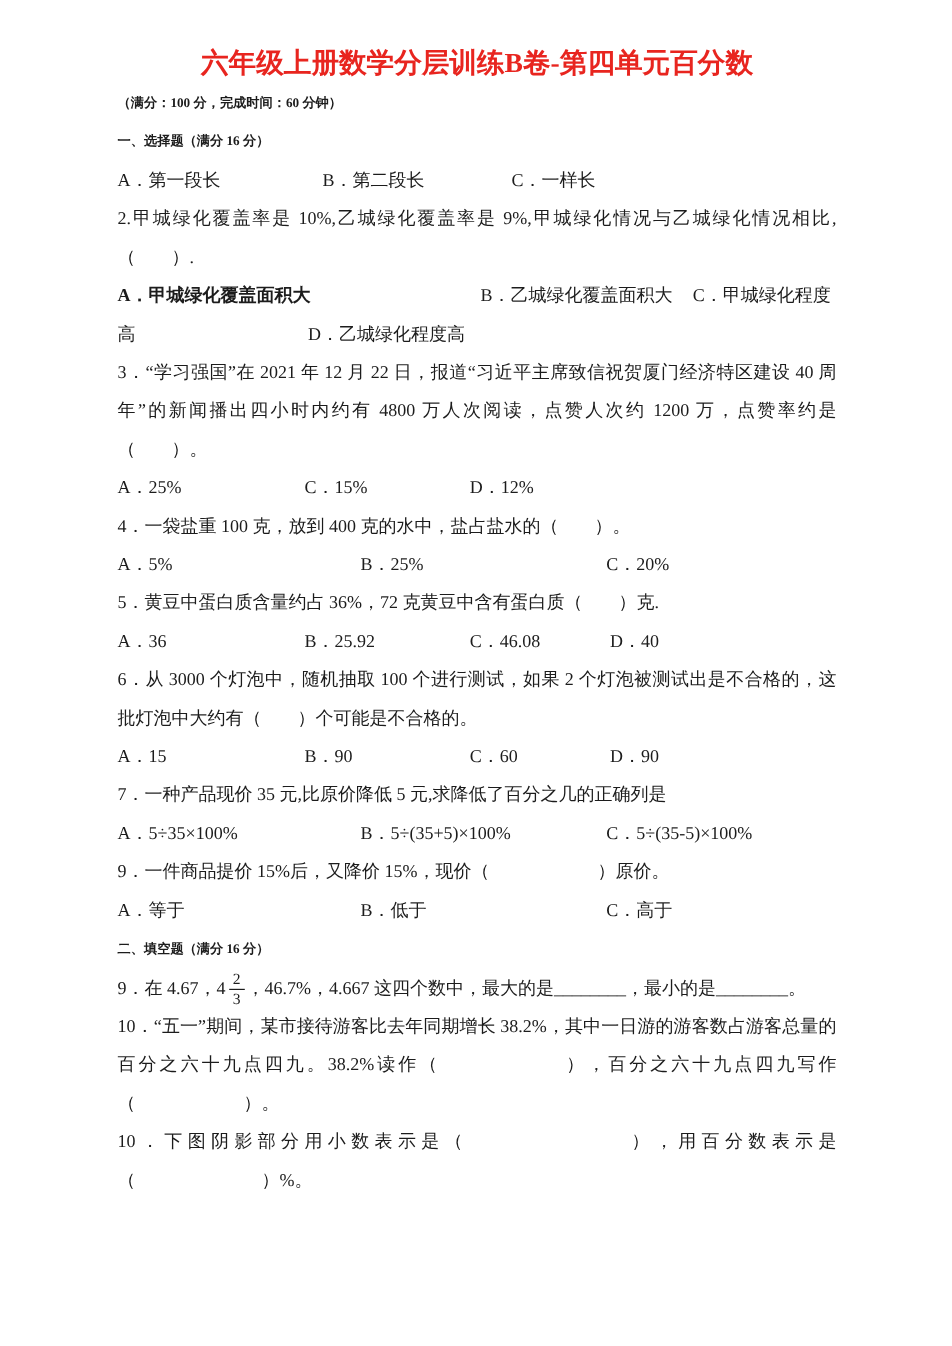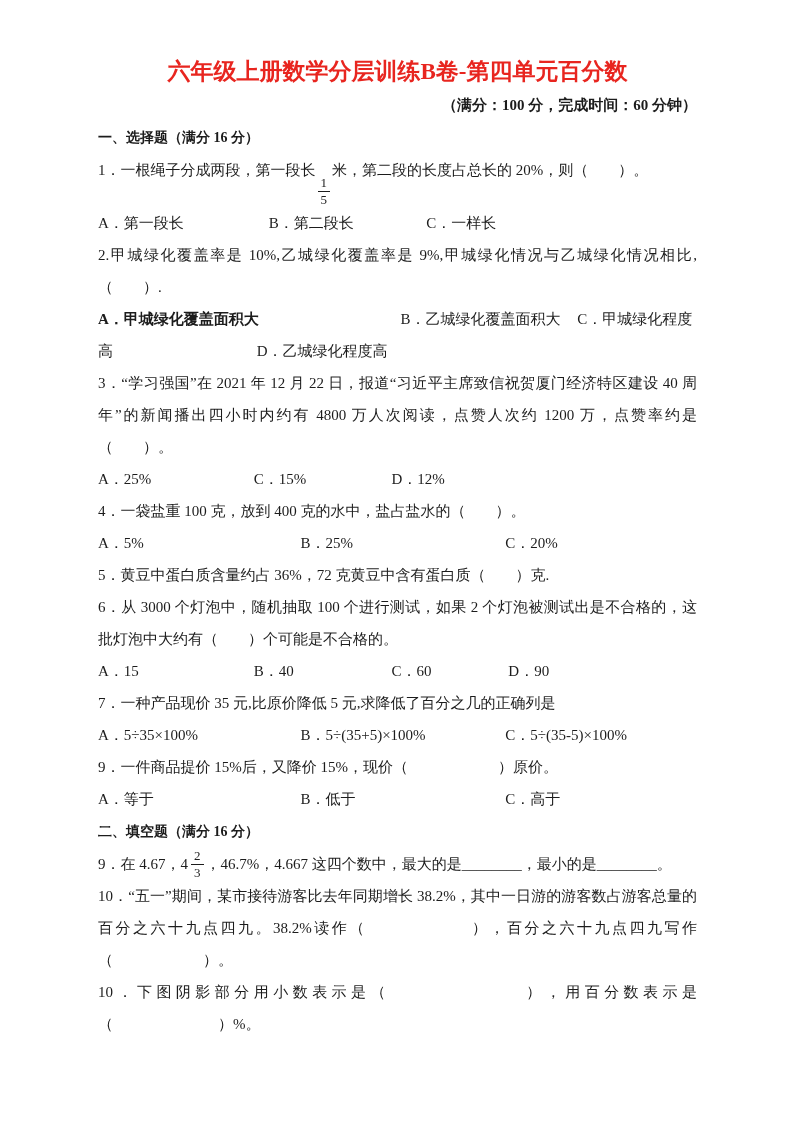--- a/index.html
+++ b/index.html
@@ -2,45 +2,45 @@
 <html style="--title-red: #e8251f;"><head>
 <meta charset="utf-8">
 <style>
   html,body{margin:0;padding:0;background:#ffffff;}
   .page{
     width:793px;
     height:1122px;
     margin:0 auto;
     background:#ffffff;
     box-sizing:border-box;
-    padding:56px 96px 0 98px;
+    padding:37px 96px 0 98px;
     font-family:"Liberation Serif","DejaVu Serif",serif;
     color:#1c1c1c;
     font-size:15px;
     position:relative;
     overflow:hidden;
   }
   .doc-title{
     text-align:center;
     font-size:23px;
     font-weight:bold;
     color:var(--title-red,#e8251f);
     line-height:1.35;
     margin:0;
   }
   .doc-subtitle{
-    text-align:right;
+    text-align:left;
     font-weight:bold;
-    font-size:15px;
+    font-size:11px;
     line-height:32px;
     margin:2px 0 0 0;
   }
   .sec-heading{
     font-weight:bold;
-    font-size:14px;
+    font-size:11px;
     line-height:33px;
     margin:0;
   }
   p.q{
     margin:0;
     line-height:32px;
     text-align:justify;
   }
   .opts{
     display:flex;
@@ -80,24 +80,20 @@
 </head>
 <body>
 
 <div class="page">
 
   <h1 class="doc-title">六年级上册数学分层训练B卷-第四单元百分数</h1>
   <p class="doc-subtitle">（满分：100 分，完成时间：60 分钟）</p>
 
   <p class="sec-heading">一、选择题（满分 16 分）</p>
 
-  <p class="q"><span>1．一根绳子分成两段，第一段长</span><span class="frac">
-        <span class="num">1</span>
-        <span class="den">5</span>
-      </span><span>米，第二段的长度占总长的 20%，则（　　）。</span></p>
   <div class="opts q1row">
     <span class="opt">A．第一段长</span>
     <span class="opt">B．第二段长</span>
     <span class="opt">C．一样长</span>
   </div>
 
   <p class="q">2.甲城绿化覆盖率是 10%,乙城绿化覆盖率是 9%,甲城绿化情况与乙城绿化情况相比,（　　）.</p>
   <div class="opts q2row1">
     <span class="opt">A．甲城绿化覆盖面积大</span>
     <span class="opt">B．乙城绿化覆盖面积大</span>
@@ -116,25 +112,31 @@
   </div>
 
   <p class="q">4．一袋盐重 100 克，放到 400 克的水中，盐占盐水的（　　）。</p>
   <div class="opts cols3">
     <span class="opt">A．5%</span>
     <span class="opt">B．25%</span>
     <span class="opt">C．20%</span>
   </div>
 
   <p class="q">5．黄豆中蛋白质含量约占 36%，72 克黄豆中含有蛋白质（　　）克.</p>
+  <div class="opts cols4">
+    <span class="opt">A．36</span>
+    <span class="opt">B．25.92</span>
+    <span class="opt">C．46.08</span>
+    <span class="opt">D．40</span>
+  </div>
 
   <p class="q">6．从 3000 个灯泡中，随机抽取 100 个进行测试，如果 2 个灯泡被测试出是不合格的，这批灯泡中大约有（　　）个可能是不合格的。</p>
   <div class="opts cols4">
     <span class="opt">A．15</span>
-    <span class="opt">B．40</span>
+    <span class="opt">B．90</span>
     <span class="opt">C．60</span>
     <span class="opt">D．90</span>
   </div>
 
   <p class="q">7．一种产品现价 35 元,比原价降低 5 元,求降低了百分之几的正确列是</p>
   <div class="opts cols3">
     <span class="opt">A．5÷35×100%</span>
     <span class="opt">B．5÷(35+5)×100%</span>
     <span class="opt">C．5÷(35-5)×100%</span>
   </div>

